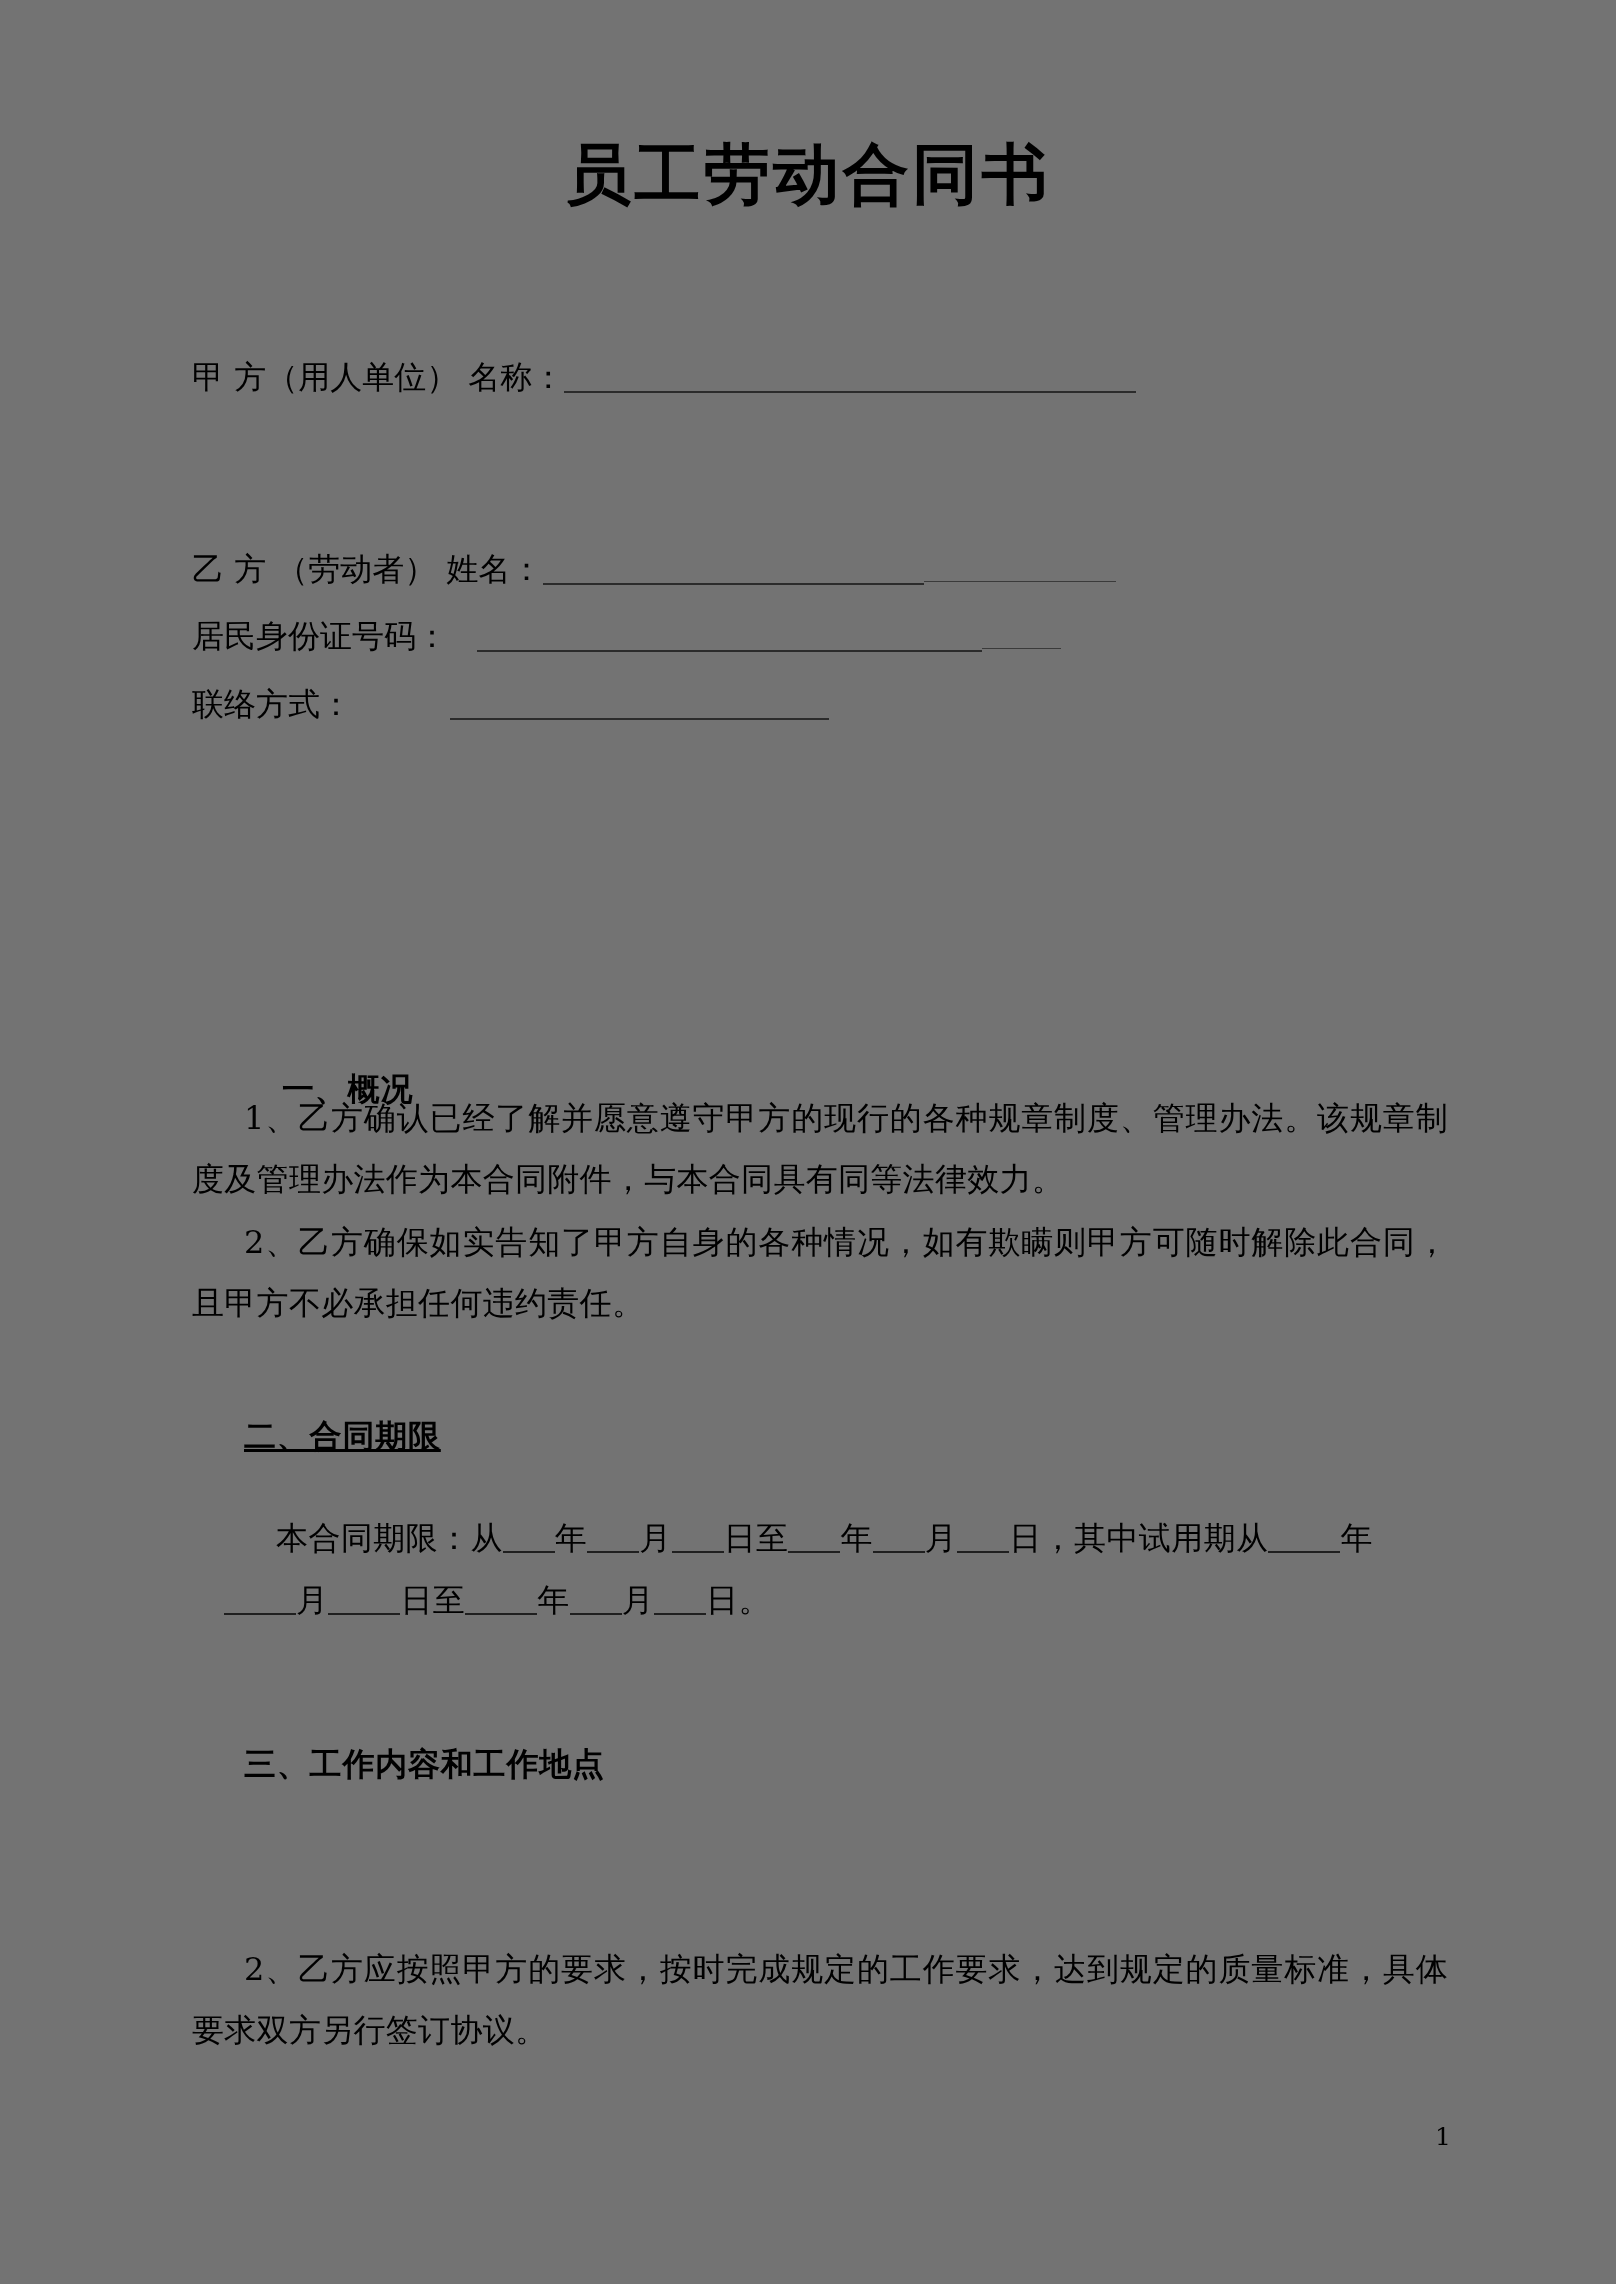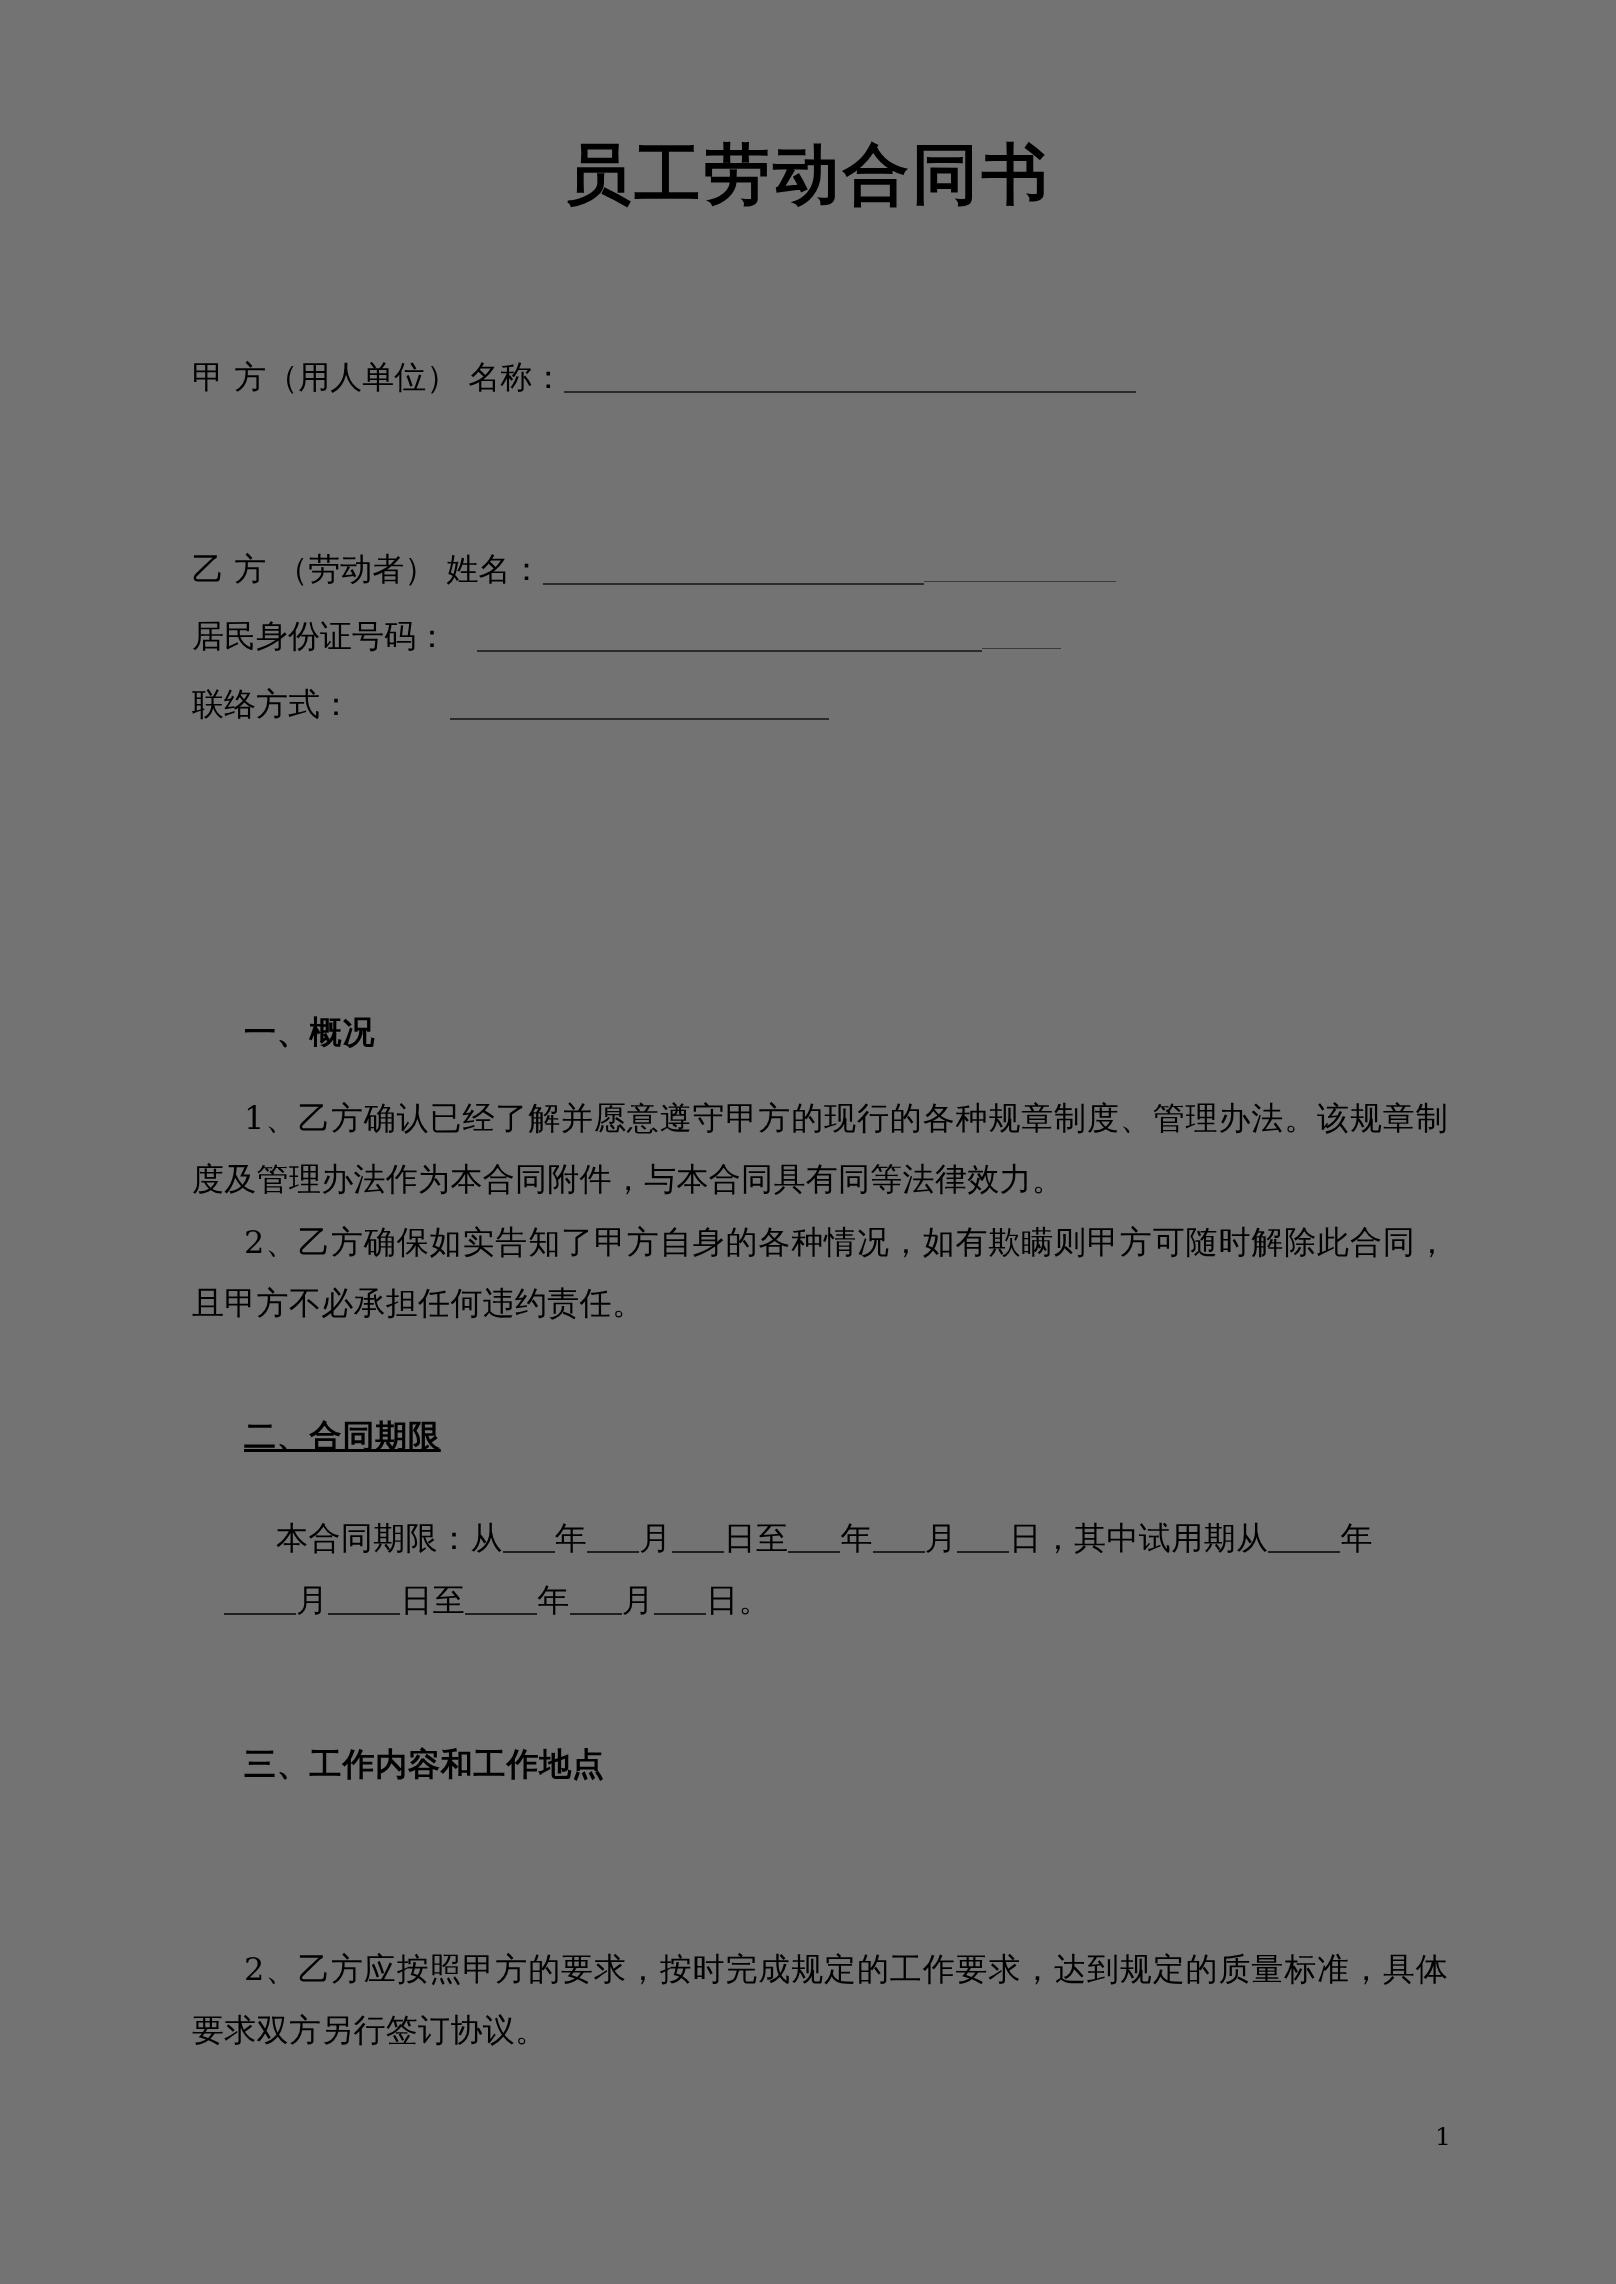--- a/index.html
+++ b/index.html
@@ -149,21 +149,21 @@
 
   <div class="field-line" style="top:610px;">
     <span class="indent-label">居民身份证号码：</span><span class="rule" style="width:505px;margin-left:29px;"></span><span class="rule-thin" style="width:79px;vertical-align:-1.7px;"></span>
   </div>
 
   <div class="field-line" style="top:678px;">
     <span class="indent-label">联络方式：</span><span class="rule" style="width:379px;margin-left:98px;"></span>
   </div>
 
 
-  <div class="section-heading" style="top:1013px;">一、概况</div>
+  <div class="section-heading" style="top:1070px;margin-left:38px;">一、概况</div>
 
   <div class="para" style="top:1088px;">1、乙方确认已经了解并愿意遵守甲方的现行的各种规章制度、管理办法。该规章制度及管理办法作为本合同附件，与本合同具有同等法律效力。</div>
 
   <div class="para" style="top:1212px;">2、乙方确保如实告知了甲方自身的各种情况，如有欺瞒则甲方可随时解除此合同，且甲方不必承担任何违约责任。</div>
 
   <div class="section-heading" style="top:1417px;text-decoration:underline;">二、合同期限</div>
 
   <div class="body-block" style="top:1507px;left:244px;width:1204px;">
     <span class="nowrap">
       <span>本合同期限：从</span><span class="blank-sm"></span><span>年</span><span class="blank-sm"></span><span>月</span><span class="blank-sm"></span><span>日</span><span>至</span><span class="blank-sm"></span><span>年</span><span class="blank-sm"></span><span>月</span><span class="blank-sm"></span><span>日</span><span>，其中试用期从</span><span class="blank-md"></span><span>年</span>

